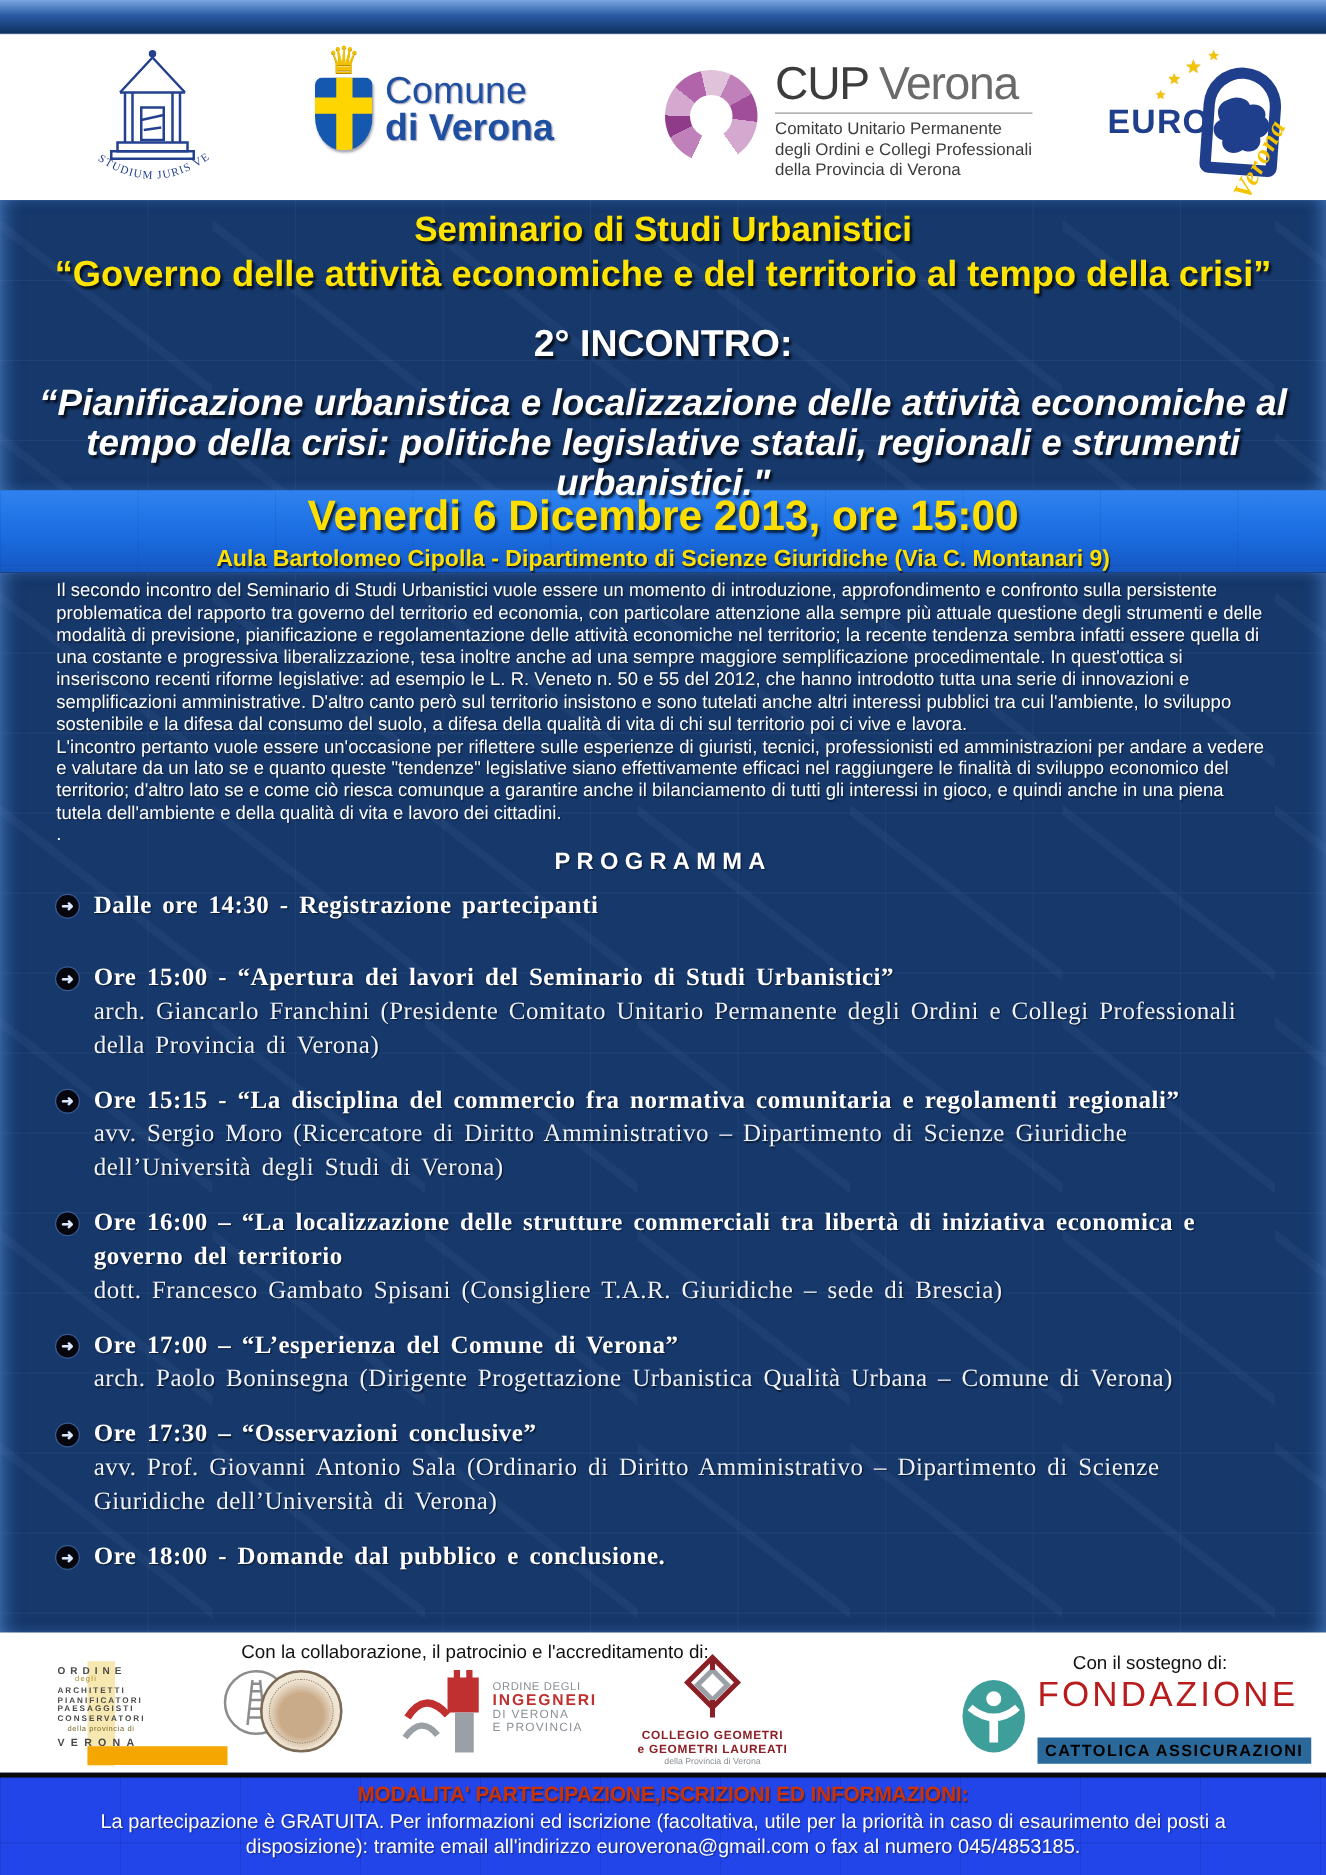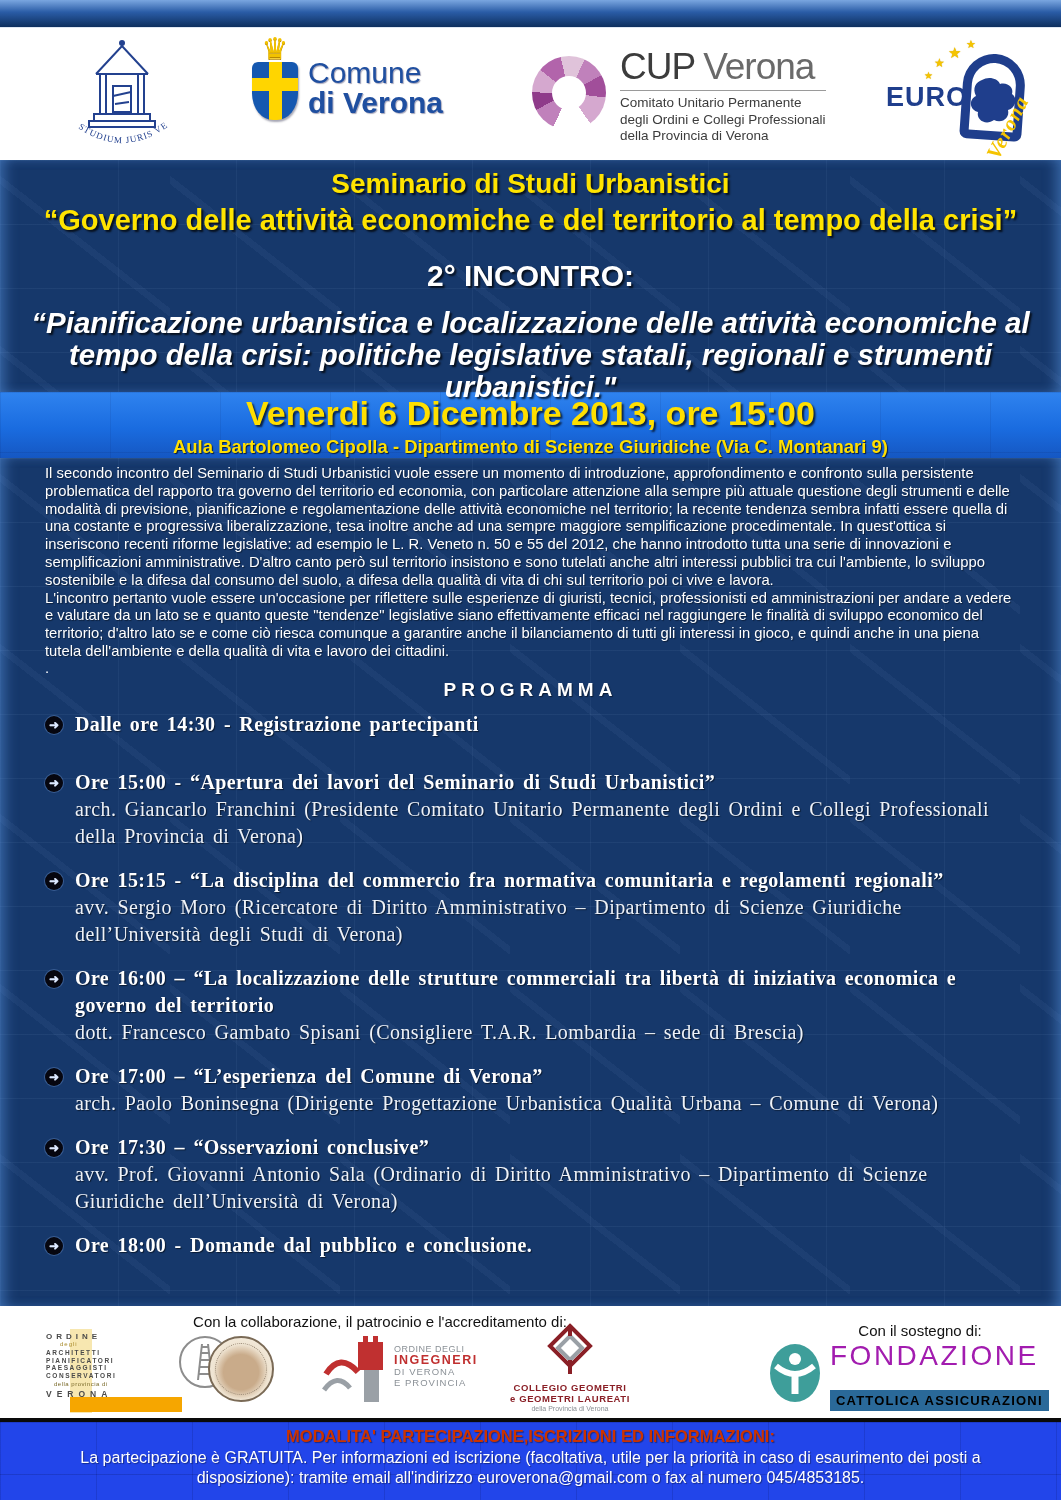--- a/index.html
+++ b/index.html
@@ -112,21 +112,21 @@
   .p-ingegneri { position:absolute; left:322px; top:22px; display:flex; align-items:center; }
   .ing-text { margin-left:6px; line-height:11px; }
   .ing-t1 { color:#8a9096; font-size:9px; letter-spacing:.5px; }
   .ing-t2 { color:#c03030; font-size:12.5px; font-weight:bold; letter-spacing:1.5px; }
   .ing-t3 { color:#8a9096; font-size:9.5px; letter-spacing:1px; white-space:pre-line; }
   .p-geometri { position:absolute; left:495px; top:16px; width:150px; text-align:center; }
   .geo-caption1 { color:#8a1f26; font-weight:bold; font-size:9.5px; letter-spacing:.6px; line-height:11px; }
   .geo-caption2 { color:#8a8f94; font-size:7px; margin-top:1px; }
   .p-fondazione { position:absolute; left:768px; top:36px; display:flex; align-items:flex-start; }
   .fon-text { margin-left:8px; }
-  .fon-title { color:#a21caf; font-size:28px; letter-spacing:2.5px; line-height:28px; }
+  .fon-title { color:#b91c1c; font-size:28px; letter-spacing:2.5px; line-height:28px; }
   .fon-box { margin-top:20px; background:#2a6999; color:#000000; font-weight:bold; font-size:13px;
       letter-spacing:1.2px; text-align:center; padding:3px 6px; }
 
   
   .footer { height:93px; border-top:4px solid #0a0a0a; border-bottom:4px solid #132a55; text-align:center;
       background-color:#2245ea;
       background-image:linear-gradient(rgba(5,10,60,.18) 1px, transparent 1px),
         linear-gradient(90deg, rgba(5,10,60,.14) 1px, transparent 1px);
       background-size:72px 52px, 96px 70px; padding-top:5px; }
   .footer-title { color:#cc3300; font-weight:bold; font-size:16.5px; text-shadow:1px 1px 1px rgba(0,0,0,.4); }
@@ -251,21 +251,21 @@
           <br>
           <span class="prog-speaker">avv. Sergio Moro (Ricercatore di Diritto Amministrativo – Dipartimento di Scienze Giuridiche dell’Università degli Studi di Verona)</span>
         </div>
       </div>
 
       <div class="prog-item">
         <div class="prog-bullet">➜</div>
         <div class="prog-text">
           <span class="prog-title">Ore 16:00 – “La localizzazione delle strutture commerciali tra libertà di iniziativa economica e governo del territorio</span>
           <br>
-          <span class="prog-speaker">dott. Francesco Gambato Spisani (Consigliere T.A.R. Lombardia – sede di Brescia)</span>
+          <span class="prog-speaker">dott. Francesco Gambato Spisani (Consigliere T.A.R. Giuridiche – sede di Brescia)</span>
         </div>
       </div>
 
       <div class="prog-item">
         <div class="prog-bullet">➜</div>
         <div class="prog-text">
           <span class="prog-title">Ore 17:00 – “L’esperienza del Comune di Verona”</span>
           <br>
           <span class="prog-speaker">arch. Paolo Boninsegna (Dirigente Progettazione Urbanistica Qualità Urbana – Comune di Verona)</span>
         </div>

